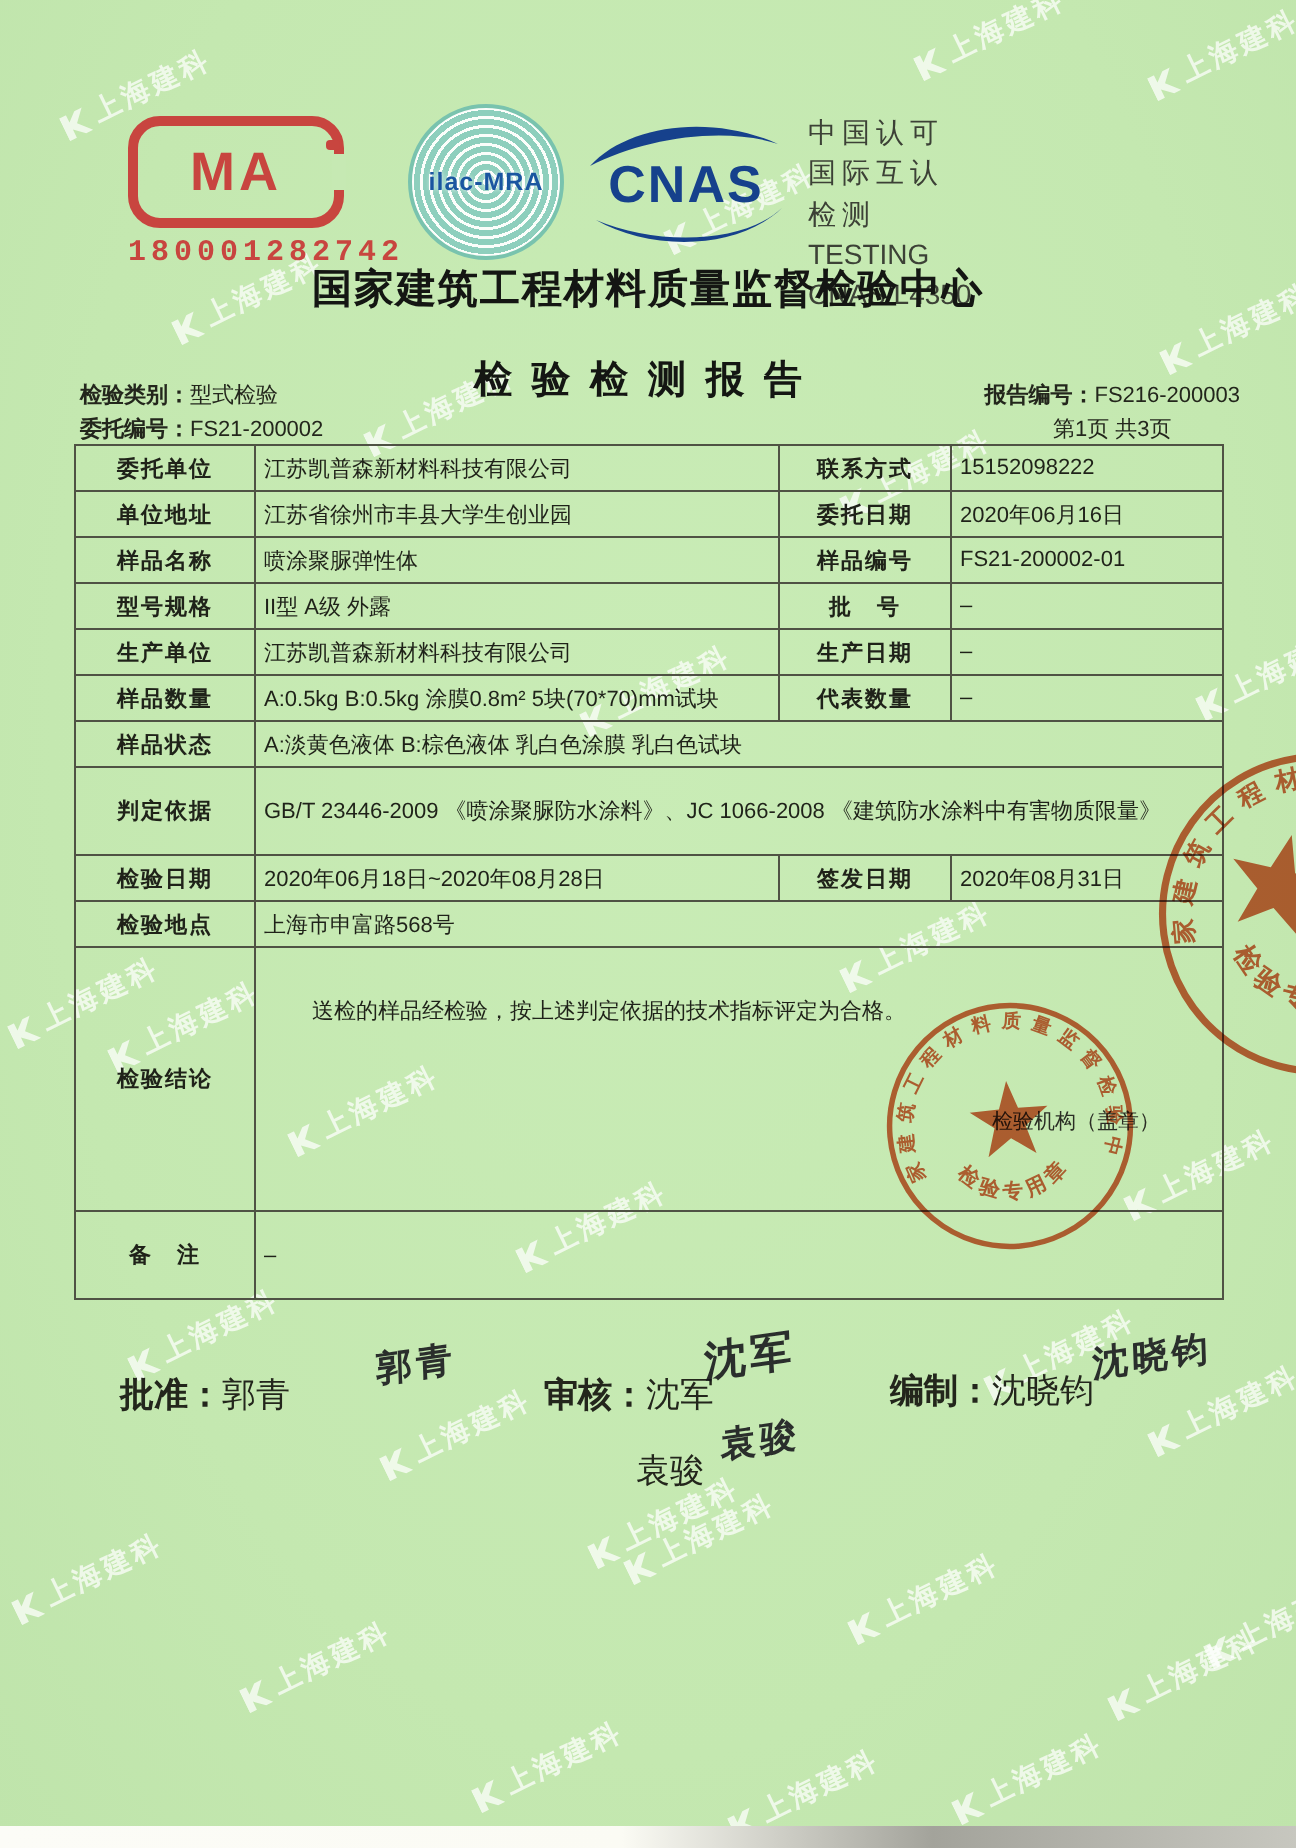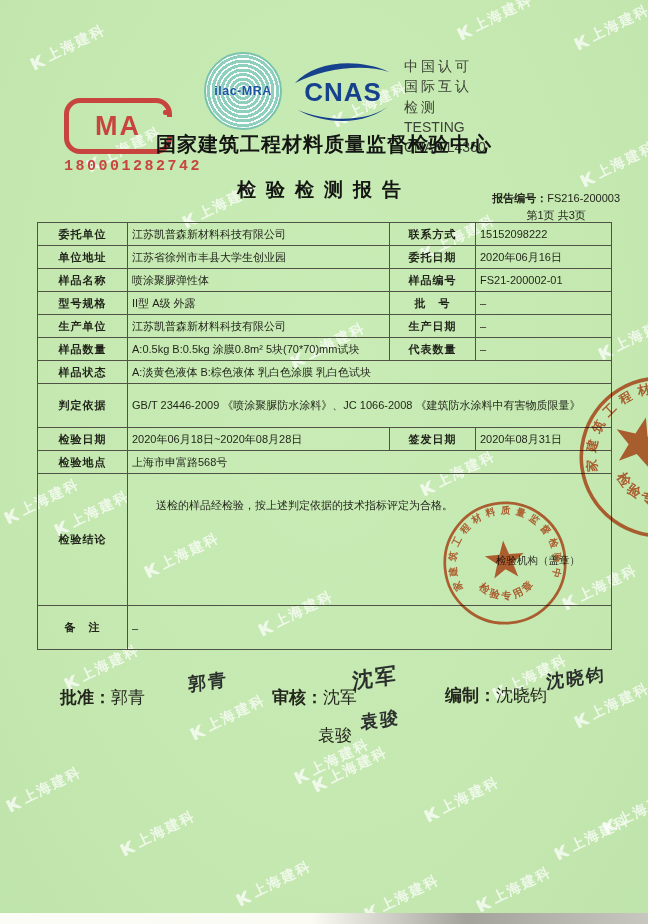--- a/index.html
+++ b/index.html
@@ -8,21 +8,21 @@
         background:radial-gradient(ellipse at 50% 40%, #c9ecb6 0%, #c4e8b0 65%, #bfe4ab 100%);
         color:#23261c;}
   
   #wm-layer{position:absolute;inset:0;z-index:1;}
   .wm{position:absolute;display:flex;align-items:center;gap:4px;transform:rotate(-26deg);
       color:rgba(255,255,255,.72);font-weight:bold;font-size:14px;letter-spacing:2px;white-space:nowrap;}
   .wm-logo{display:inline-block;width:13px;height:13px;background:rgba(255,255,255,.72);
       clip-path:polygon(0 0,30% 0,30% 35%,70% 0,100% 0,55% 50%,100% 100%,70% 100%,30% 65%,30% 100%,0 100%);}
   
   .certs{position:absolute;z-index:2;left:0;top:0;width:648px;}
-  .cma{position:absolute;left:64px;top:58px;text-align:center;margin-top:40px;}
+  .cma{position:absolute;left:64px;top:58px;text-align:center;}
   .cma-box{position:relative;width:98px;height:46px;border:5px solid #c8453f;border-radius:16px;
            display:flex;align-items:center;justify-content:center;color:#c8453f;
            font-size:27px;font-weight:800;letter-spacing:2px;}
   .cma-box::after{content:"";position:absolute;right:-6px;top:50%;transform:translateY(-50%);
            width:7px;height:18px;background:#c6e9b3;}
   .cma-box::before{content:"";position:absolute;right:-3px;top:7px;width:7px;height:5px;
            background:#c8453f;border-radius:2px;}
   .cma-num{margin-top:4px;color:#c8453f;font-size:15px;font-weight:bold;letter-spacing:2.5px;font-family:Liberation Mono, monospace;}
   .ilac{position:absolute;left:204px;top:52px;width:74px;height:74px;border-radius:50%;
         background:repeating-radial-gradient(circle at 50% 50%, rgba(255,255,255,.95) 0 1.5px, #8ecfbd 1.5px 4.5px);
@@ -215,20 +215,24 @@
       <div class="sp">国际互认</div>
       <div class="sp">检测</div>
       <div>TESTING</div>
       <div>CNAS L4350</div>
     </div>
   </div>
 
   <div class="title">国家建筑工程材料质量监督检验中心</div>
   <div class="subtitle">检验检测报告</div>
 
+  <div class="meta-left meta">
+    <div><b>检验类别：</b><span>型式检验</span></div>
+    <div><b>委托编号：</b><span>FS21-200002</span></div>
+  </div>
   <div class="meta-right meta">
     <div><b>报告编号：</b><span>FS216-200003</span></div>
     <div>第1页 共3页</div>
   </div>
 
   <table class="rpt">
     <colgroup>
         <col style="width:90px">
         <col style="width:262px">
         <col style="width:86px">

